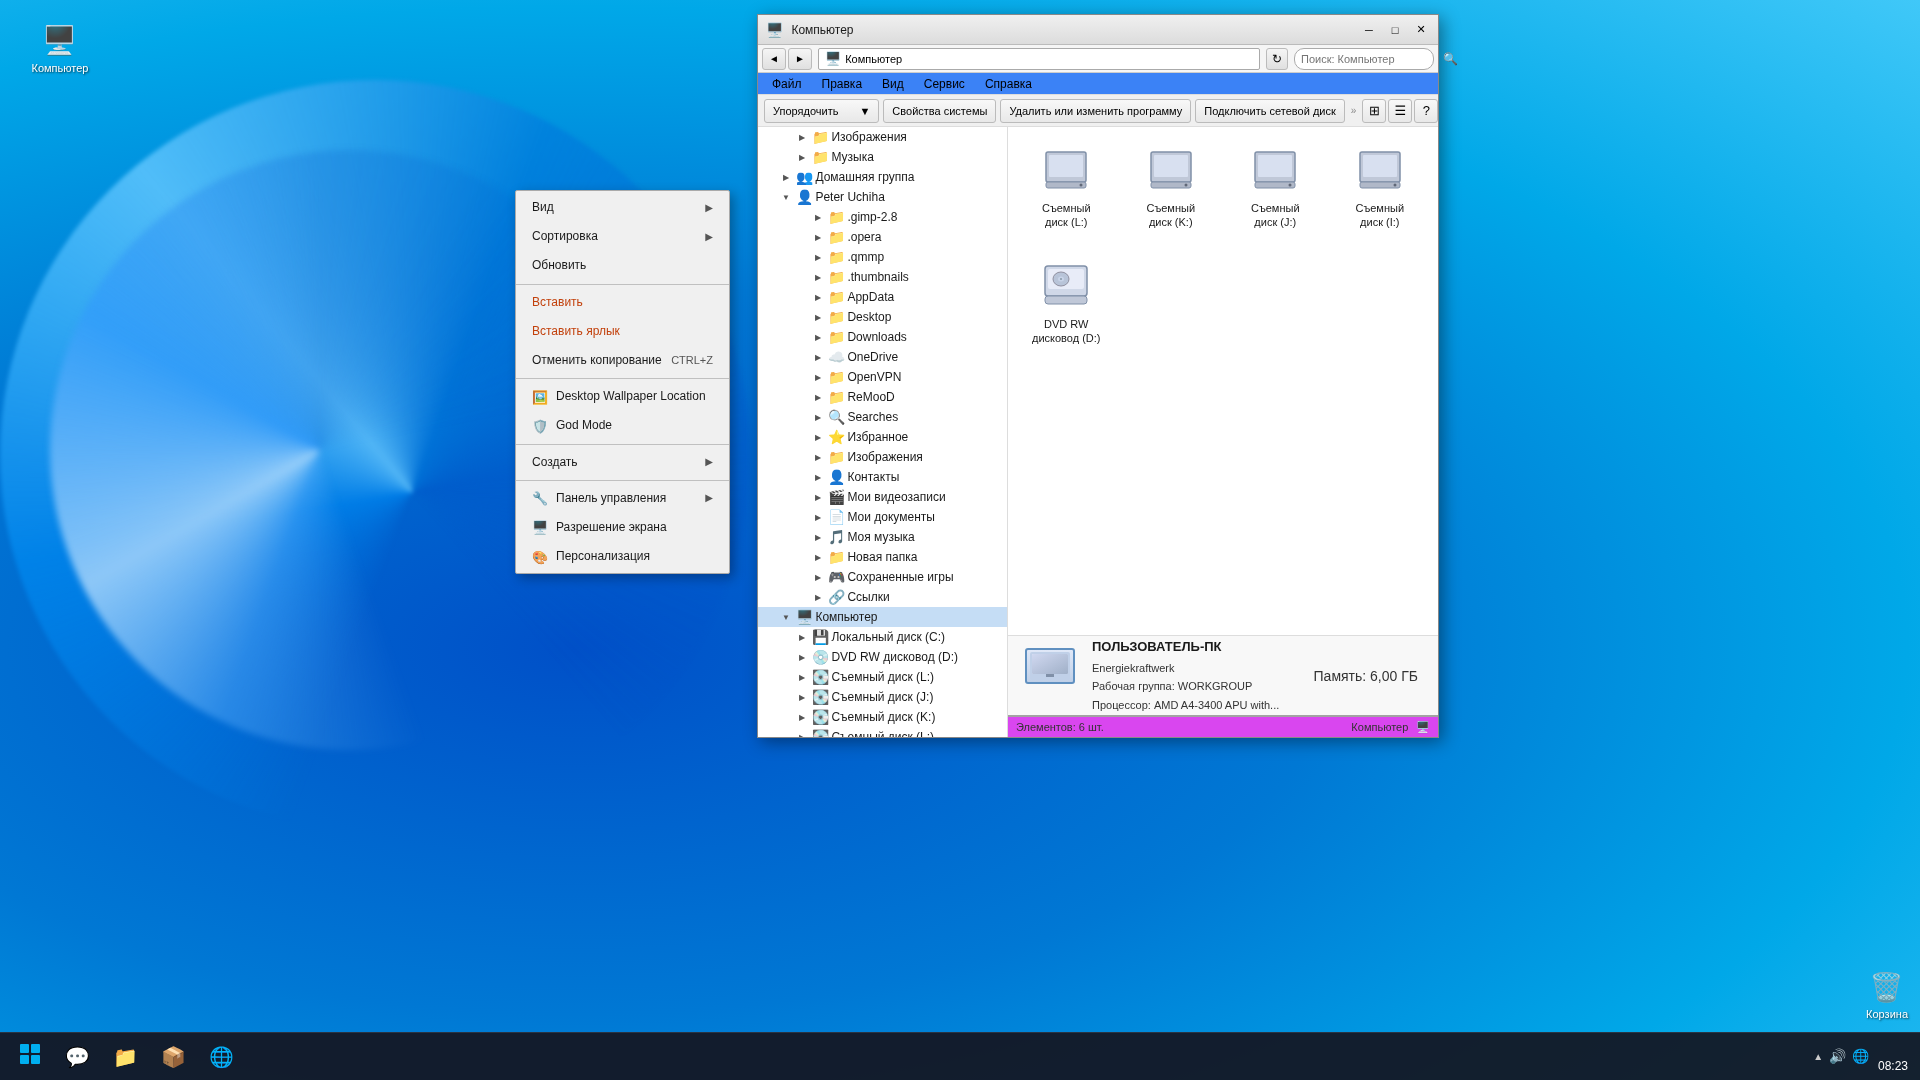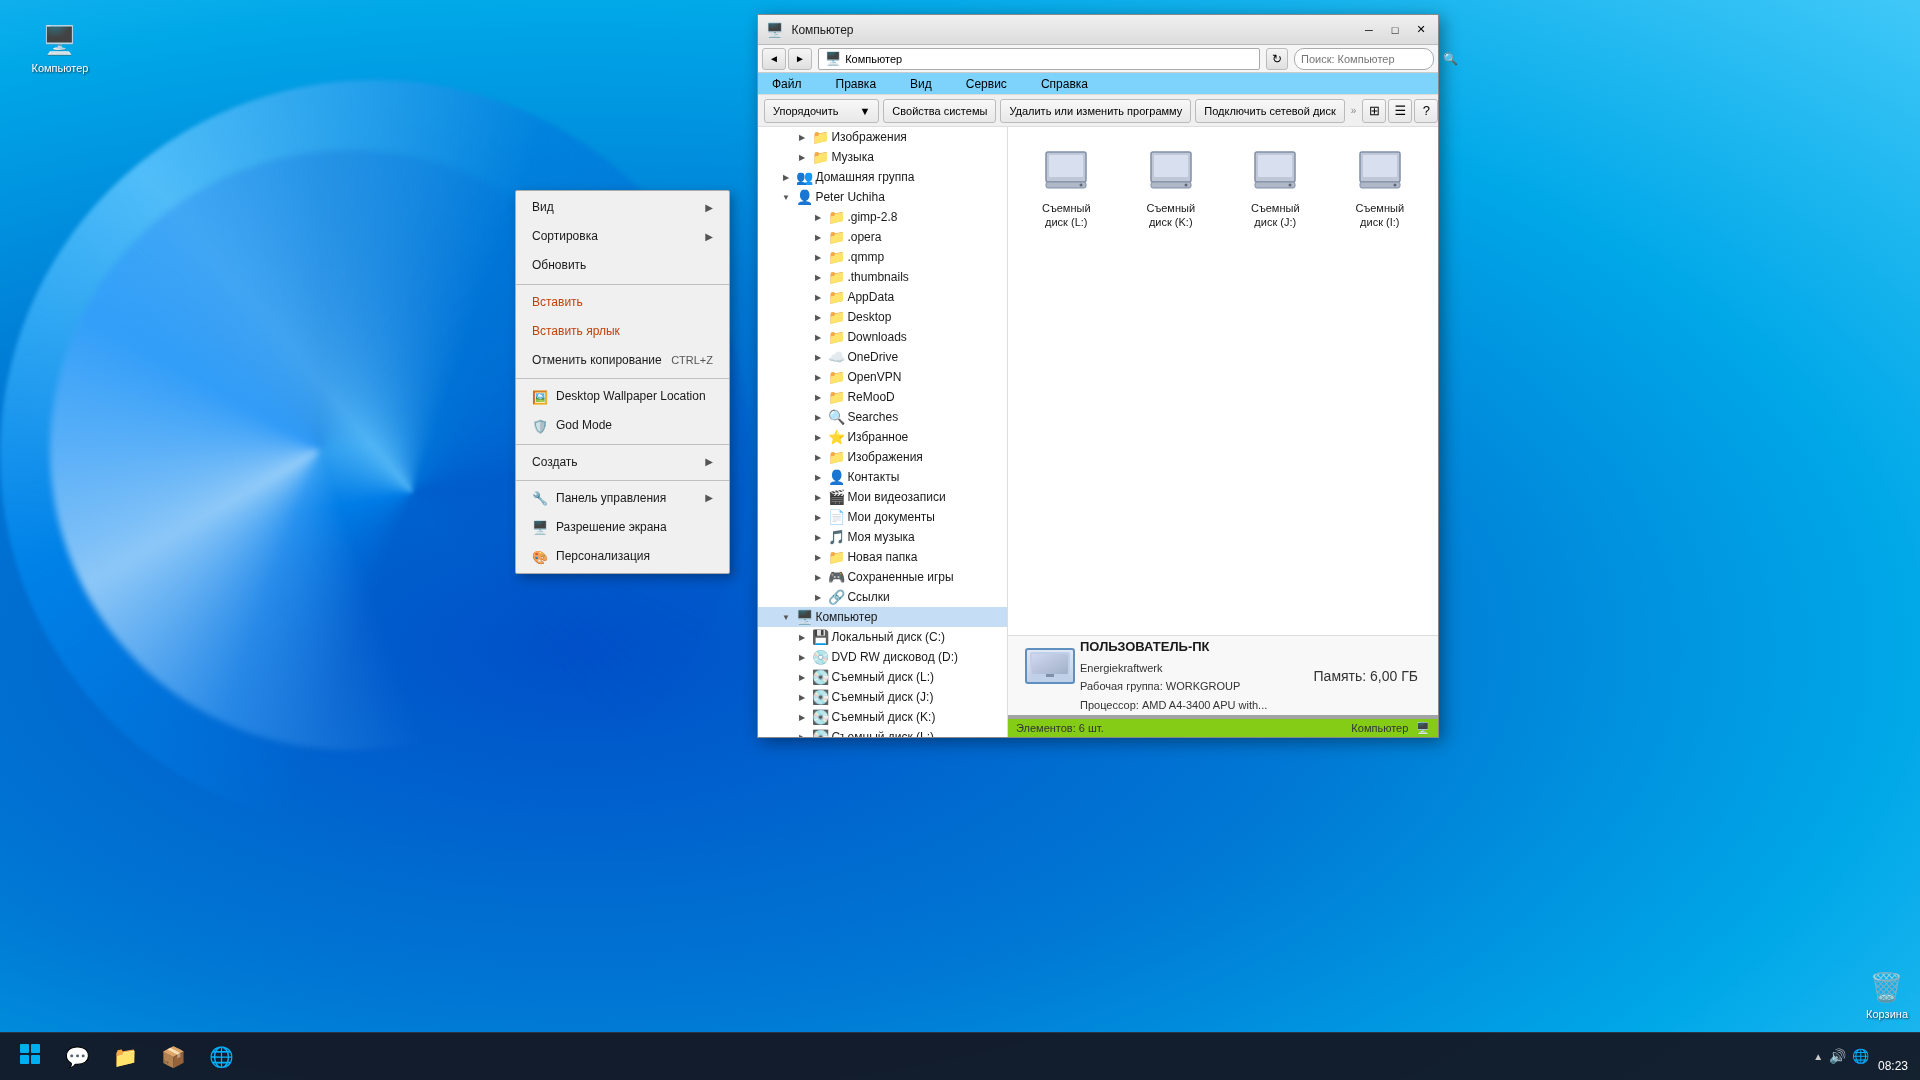--- a/index.html
+++ b/index.html
@@ -305,26 +305,26 @@
       border: none;
       outline: none;
       font-size: 11px;
       flex: 1;
       background: transparent;
     }
 
     
     .window-menubar {
       height: 22px;
-      background: #7dd3fc;
+      background: #3b82f6;
       border-bottom: 1px solid #ddd;
       display: flex;
       align-items: center;
       padding: 0 6px;
-      gap: 18px;
+      gap: 4px;
     }
     .menu-item {
       padding: 1px 8px;
       font-size: 12px;
       cursor: pointer;
       border-radius: 2px;
     }
 
     
     .window-actionbar {
@@ -439,37 +439,38 @@
     .drive-label {
       font-size: 11px;
       text-align: center;
       color: #1a1a1a;
       line-height: 1.3;
     }
 
     
     .status-bar {
       height: 22px;
-      background: #84cc16;
-      border-top: 4px solid #a3a3a3;
+      background: #d946ef;
+      border-top: 2px solid #a3a3a3;
       display: flex;
       align-items: center;
       padding: 0 8px;
       font-size: 11px;
       color: #333;
     }
 
     
     .info-panel {
       height: 80px;
       background: #f8f8f8;
       border-top: 1px solid #ddd;
       display: flex;
       align-items: center;
       padding: 8px 12px;
+      gap: 12px;
     }
     .computer-graphic {
       width: 60px;
       height: 55px;
       display: flex;
       flex-direction: column;
       align-items: center;
     }
     .monitor {
       width: 50px;
@@ -942,20 +943,33 @@
               <svg width="50" height="45" viewBox="0 0 50 45">
                 <rect x="5" y="5" width="40" height="30" rx="2" fill="#c0c8d8" stroke="#8090a8" stroke-width="1.5"></rect>
                 <rect x="8" y="8" width="34" height="22" rx="1" fill="#d8e0f0"></rect>
                 <rect x="5" y="35" width="40" height="6" rx="2" fill="#b0b8c8" stroke="#8090a8" stroke-width="1"></rect>
                 <circle cx="40" cy="38" r="1.5" fill="#606878"></circle>
               </svg>
             </div>
             <span class="drive-label">Съемный<br>диск (I:)</span>
           </div>
 
+          <div class="drive-item">
+            <div class="drive-icon">
+              <svg width="50" height="50" viewBox="0 0 50 50">
+                <rect x="4" y="8" width="42" height="30" rx="3" fill="#d0d8e8" stroke="#8090a8" stroke-width="1.5"></rect>
+                <rect x="7" y="11" width="36" height="20" rx="2" fill="#e8ecf8"></rect>
+                <rect x="4" y="38" width="42" height="8" rx="3" fill="#c0c8d8" stroke="#8090a8" stroke-width="1"></rect>
+                <ellipse cx="20" cy="21" rx="8" ry="7" fill="#b8c4d8" stroke="#9090a0" stroke-width="1"></ellipse>
+                <ellipse cx="20" cy="21" rx="3" ry="2.5" fill="#c8d4e8"></ellipse>
+                <circle cx="20" cy="21" r="1" fill="#8898a8"></circle>
+              </svg>
+            </div>
+            <span class="drive-label">DVD RW<br>дисковод (D:)</span>
+          </div>
 
         </div>
 
         <div class="info-panel" style="position:relative;">
           <div class="computer-graphic">
             <div class="monitor">
               <svg width="40" height="28" viewBox="0 0 40 28">
                 <rect width="40" height="28" fill="#c0d0e8" rx="2"></rect>
                 <rect x="2" y="2" width="36" height="20" fill="#e8ecf8" rx="1"></rect>
                 <rect x="2" y="2" width="36" height="20" fill="url(#grad)" rx="1"></rect>

